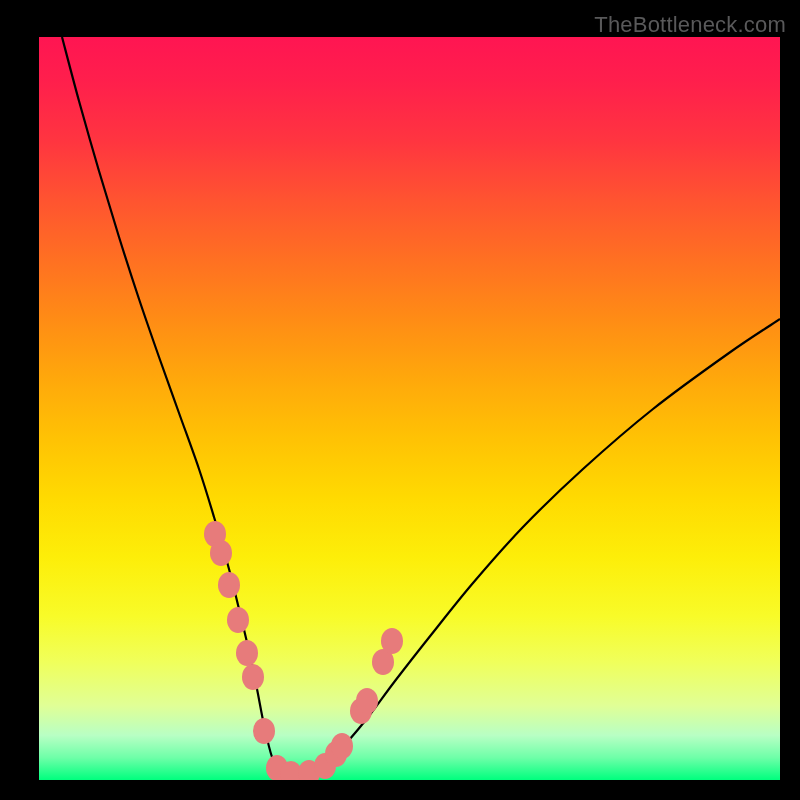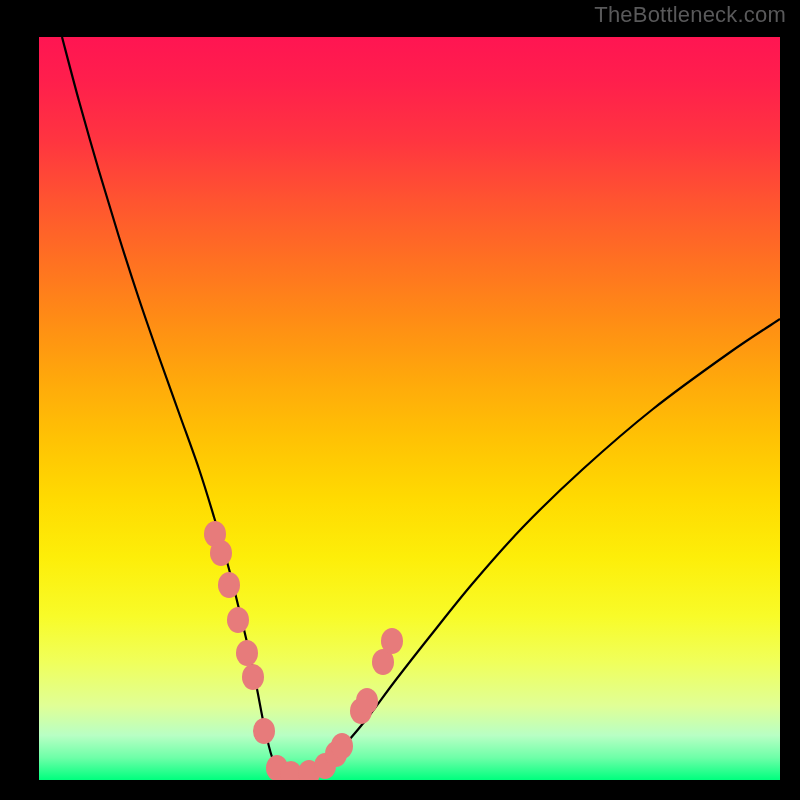--- a/index.html
+++ b/index.html
@@ -36,21 +36,21 @@
       #f8fb29 78%,
       #f0ff5a 84%,
       #e0ff96 90%,
       #b8ffc4 94%,
       #6effa8 97%,
       #00ff7e 100%
     );
   }
   .watermark {
     position: absolute;
-    top: 2px;
+    top: 12px;
     right: 14px;
     font-family: Arial, Helvetica, sans-serif;
     font-size: 22px;
     font-weight: 400;
     color: #59595a;
     letter-spacing: 0.2px;
     user-select: none;
   }
   svg.curve {
     position: absolute;

